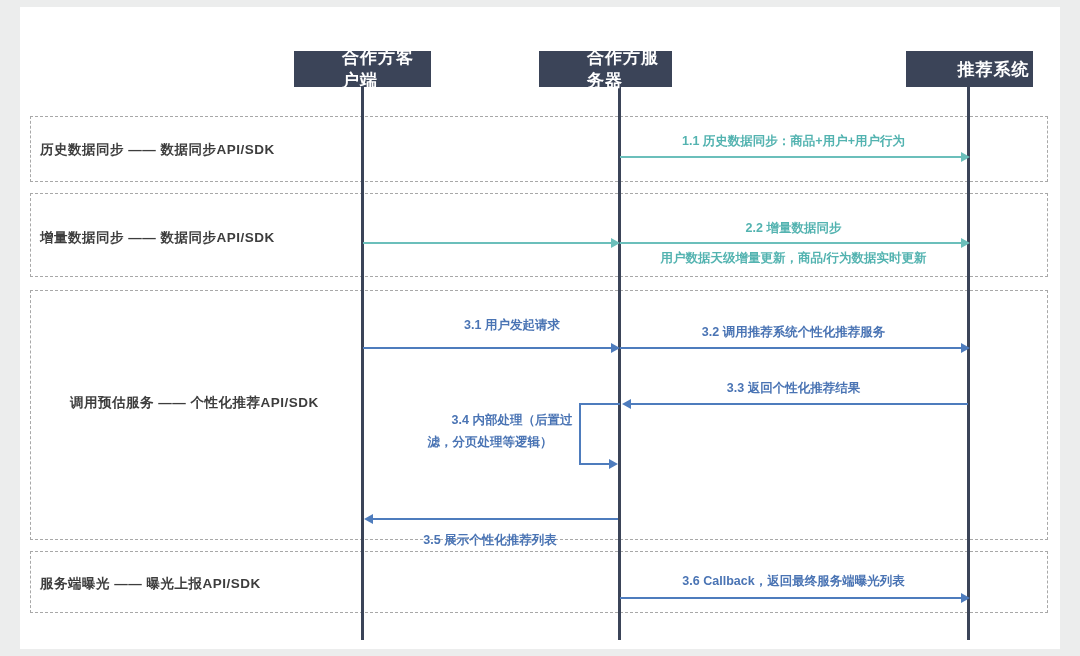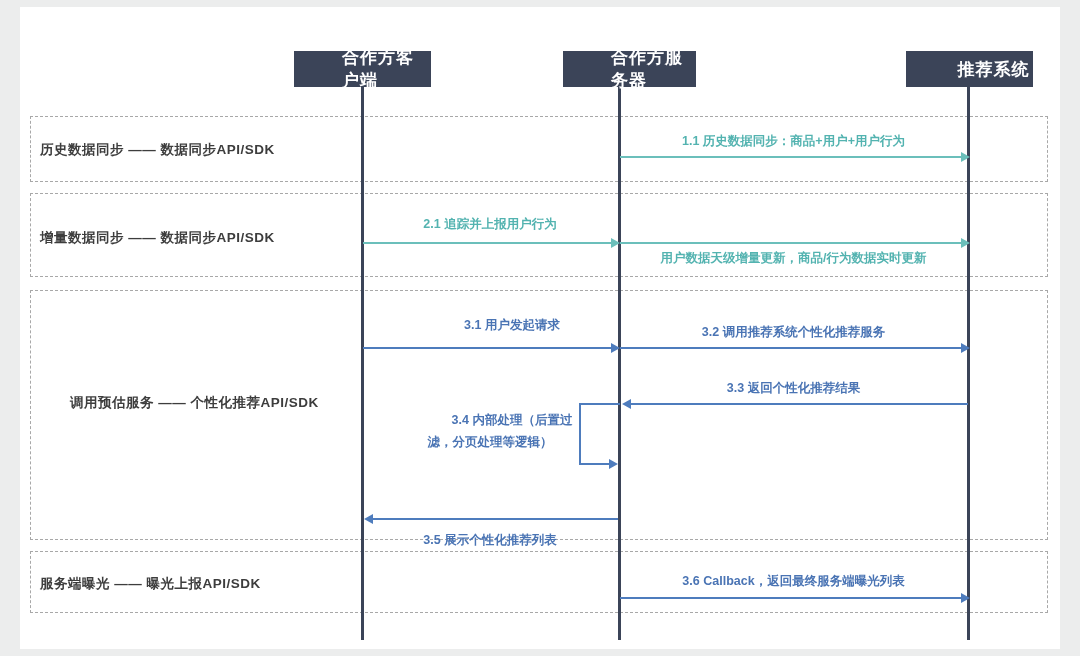--- a/index.html
+++ b/index.html
@@ -114,35 +114,35 @@
     <div class="band-label" style="left:20px;top:387px;margin-left:30px;">调用预估服务 —— 个性化推荐API/SDK</div>
     <div class="band-label" style="left:20px;top:568px;">服务端曝光 —— 曝光上报API/SDK</div>
 
     <div class="lifeline" style="left:341px;top:80px;height:553px;"></div>
     <div class="lifeline" style="left:598px;top:80px;height:553px;"></div>
     <div class="lifeline" style="left:947px;top:80px;height:553px;"></div>
 
     <div class="actor" style="left:274px;top:44px;width:137px;">
       <span>合作方客户端</span>
     </div>
-    <div class="actor" style="left:543px;top:44px;width:133px;">
+    <div class="actor" style="left:519px;top:44px;width:133px;">
       <span>合作方服务器</span>
     </div>
     <div class="actor" style="left:886px;top:44px;width:127px;">
       <span>推荐系统</span>
     </div>
 
     <div class="msg-label teal" style="left:599px;top:126px;width:349px;">1.1 历史数据同步：商品+用户+用户行为</div>
     <div class="msg-line teal" style="left:600px;top:149px;width:344px;"></div>
     <div class="arrowhead right teal" style="left:941px;top:145px;"></div>
 
-    <div class="msg-label teal" style="left:342px;top:209px;width:256px;">2.1 追踪并上报用户行为</div>
     <div class="msg-line teal" style="left:343px;top:235px;width:251px;"></div>
     <div class="arrowhead right teal" style="left:591px;top:231px;"></div>
 
+    <div class="msg-label teal" style="left:599px;top:213px;width:349px;">2.2 增量数据同步</div>
     <div class="msg-line teal" style="left:600px;top:235px;width:344px;"></div>
     <div class="arrowhead right teal" style="left:941px;top:231px;"></div>
     <div class="msg-sub" style="left:599px;top:243px;width:349px;">用户数据天级增量更新，商品/行为数据实时更新</div>
 
     <div class="msg-label blue" style="left:342px;top:310px;width:300px;text-align:center;">3.1 用户发起请求</div>
     <div class="msg-line blue" style="left:343px;top:340px;width:251px;"></div>
     <div class="arrowhead right blue" style="left:591px;top:336px;"></div>
 
     <div class="msg-label blue" style="left:599px;top:317px;width:349px;">3.2 调用推荐系统个性化推荐服务</div>
     <div class="msg-line blue" style="left:600px;top:340px;width:344px;"></div>

